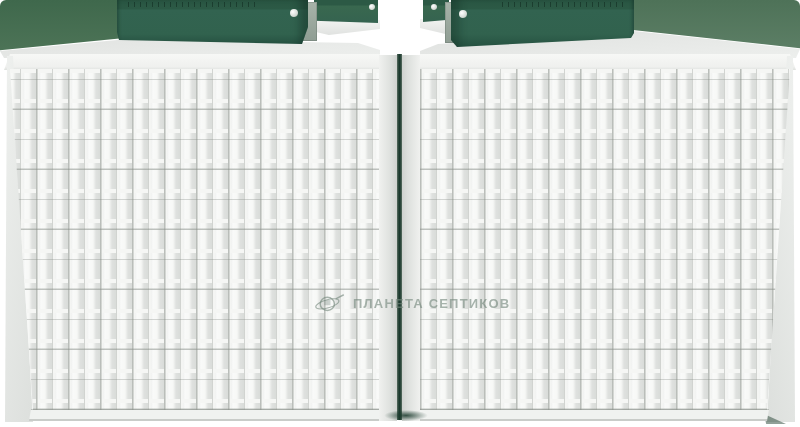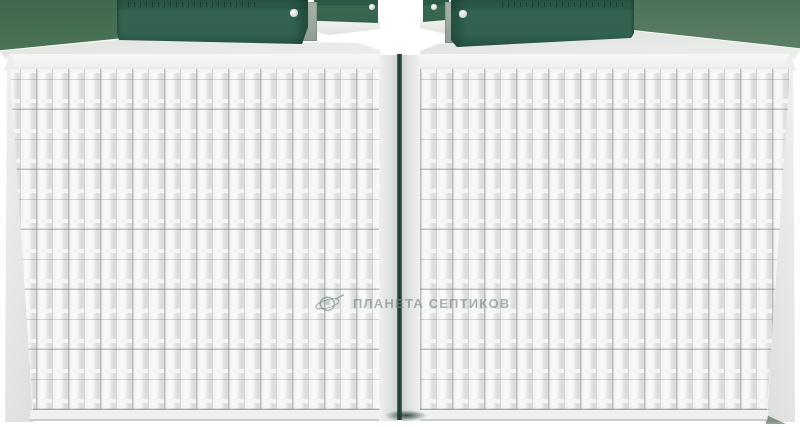--- a/index.html
+++ b/index.html
@@ -1,18 +1,18 @@
 <!DOCTYPE html>
 <html><head>
 <meta charset="utf-8">
 <style>
   html,body{margin:0;padding:0;background:#ffffff;}
   .scene{
     position:relative;width:800px;height:427px;overflow:hidden;
-    background:#ffffff;font-family:"Liberation Sans",sans-serif;
+    background:#ffffff;font-family:"Liberation Sans",sans-serif;border-radius:6px;
   }
   .abs{position:absolute;}
 
   
   .backdrop-left{
     left:0;top:0;width:127px;height:53px;
     background:linear-gradient(180deg,#3f684c,#4d7457);
     clip-path:polygon(0 0,100% 0,100% 71%,0 95%);
   }
   .backdrop-right{

